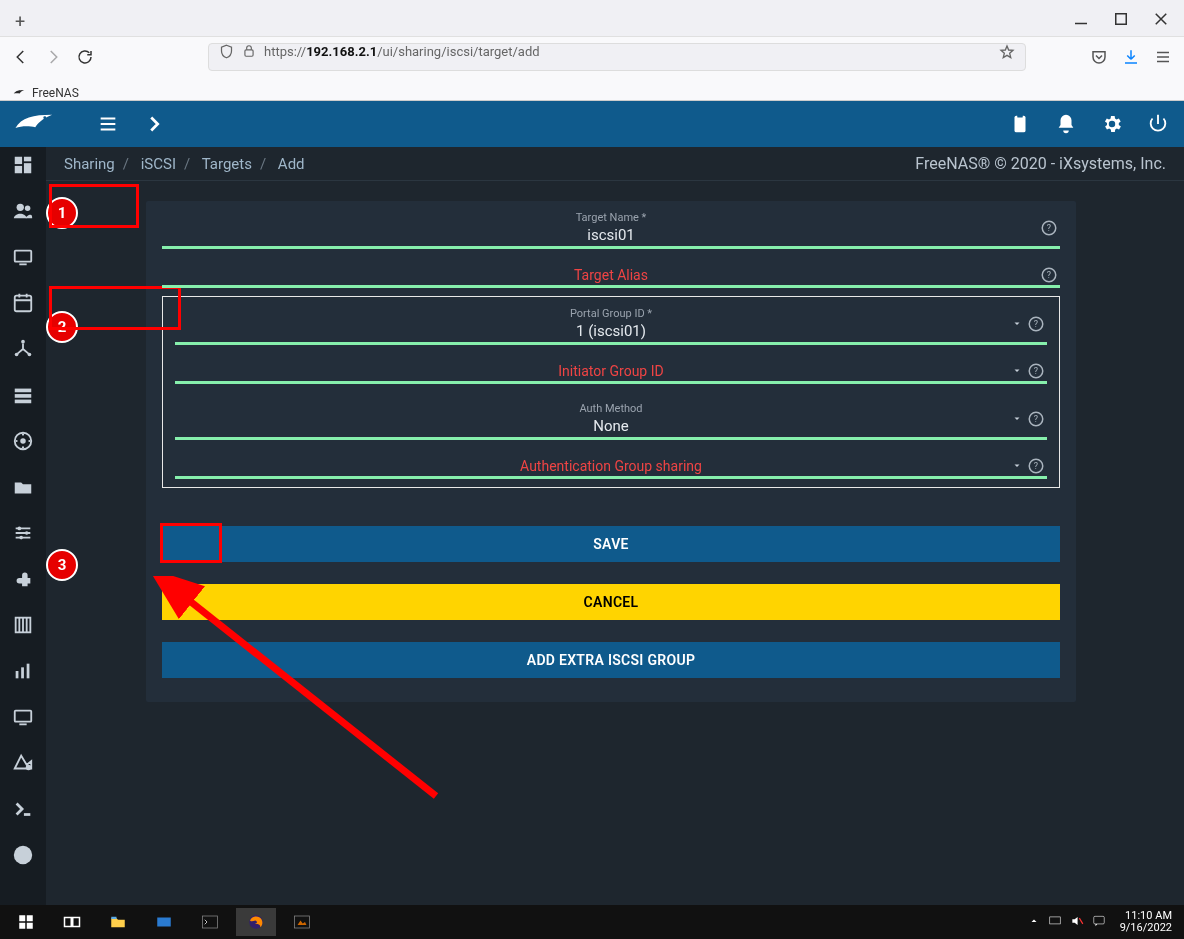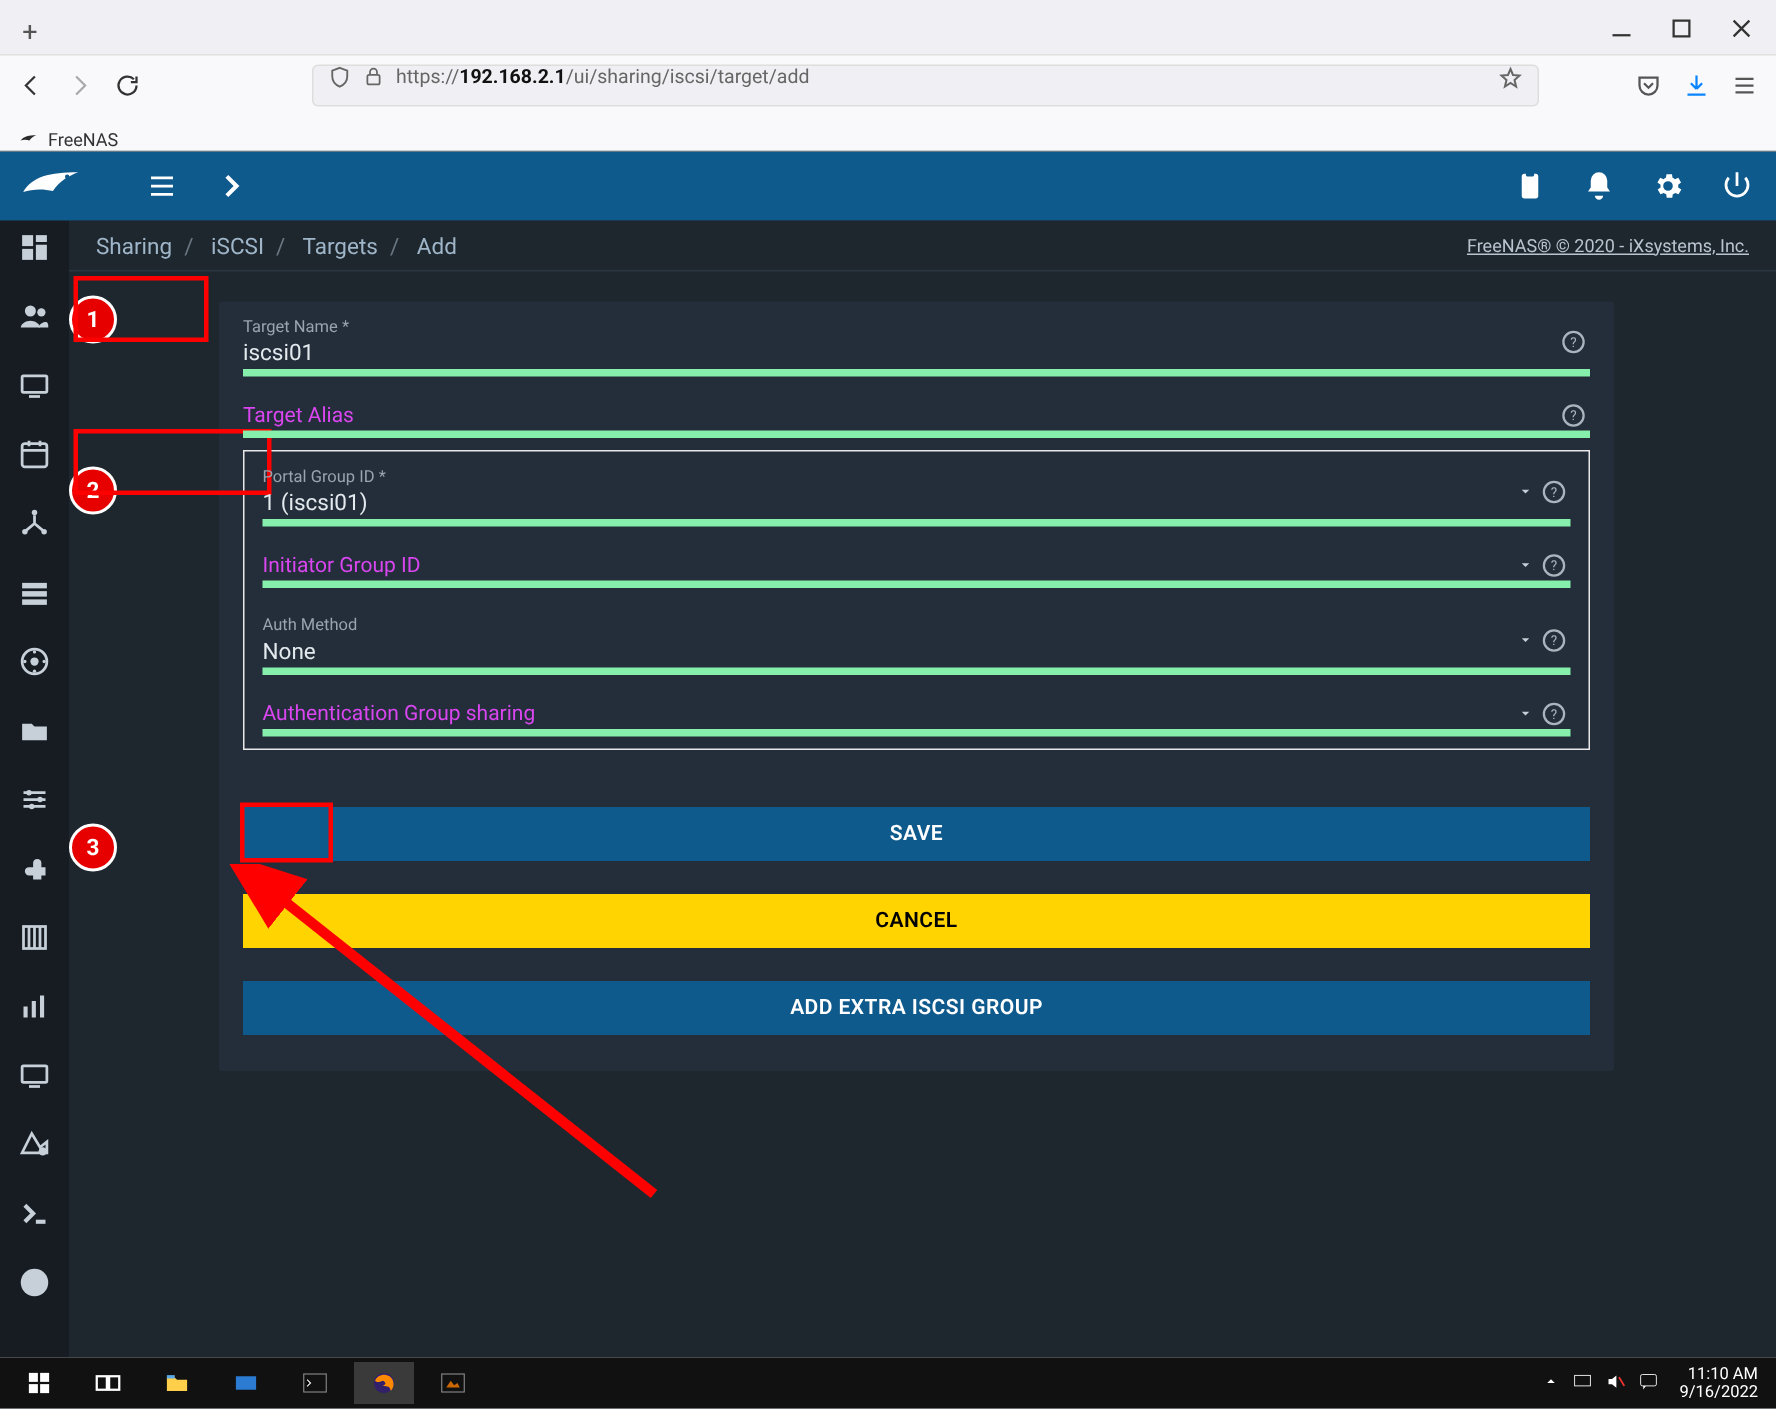--- a/index.html
+++ b/index.html
@@ -27,27 +27,27 @@
   .topbar-icon { width:24px; height:24px; margin-left:22px; display:inline-flex; align-items:center; justify-content:center; }
   .topbar-icon svg{ width:22px; height:22px; fill:#fff; }
   .app-body { flex:1; display:flex; overflow:hidden; }
   .sidebar { width:46px; background:#161c22; display:flex; flex-direction:column; align-items:center; padding-top:6px; gap:22px; }
   .side-item { width:24px; height:24px; display:flex; align-items:center; justify-content:center; color:#c7d0d9; }
   .side-item svg { width:22px; height:22px; fill:#c7d0d9; }
   .main { flex:1; display:flex; flex-direction:column; overflow:auto; background:#1e262e; }
   .crumbbar { height:34px; display:flex; align-items:center; justify-content:space-between; padding:0 18px; font-size:15px; color:#a9b4bf; border-bottom:1px solid #2b3640; }
   .crumbbar .crumbs span { color:#9fb6c9; }
   .crumbbar .crumbs .sep { margin:0 8px; color:#6a7783; }
-  .copyright { font-size:12px; color:#b9c4cf;text-decoration:underline; }
+  .copyright { font-size:16px; color:#b9c4cf; }
   .content { position:relative; padding:20px 70px 20px 100px; }
   .card { background:#232e3a; border-radius:2px; width:930px; }
   .form-row { padding:8px 16px; position:relative; }
-  .field { border-bottom:5px solid #86efac; padding:2px 0; position:relative; }
+  .field { border-bottom:3px solid #86efac; padding:2px 0; position:relative;text-align:center; }
   .field .label { font-size:11px; color:#9aa3ae; }
-  .field .label.lg { font-size:14px; color:#d946ef; }
+  .field .label.lg { font-size:14px; color:#ef4444; }
   .field .value { font-size:15px; color:#e4e9ee; margin-top:2px; }
   .field .help { position:absolute; right:0; top:50%; transform:translateY(-50%); width:22px; height:22px; display:flex; align-items:center; justify-content:center; color:#aab4be; }
   .field .dd { position:absolute; right:24px; top:50%; transform:translateY(-50%); }
   .groupbox { border:1px solid #e8e8e8; margin:0 16px 16px; padding:0; }
   .groupbox .form-row { padding:8px 12px; }
   .btn-row { padding:22px 16px 24px; display:flex; gap:22px;flex-direction:column; }
   .btn { height:36px; padding:0 16px; font-size:14px; font-weight:600; border:none; cursor:pointer; letter-spacing:.3px; }
   .btn-primary { background:#0f5a8c; color:#fff; }
   .btn-yellow  { background:#ffd400; color:#000; }
   

